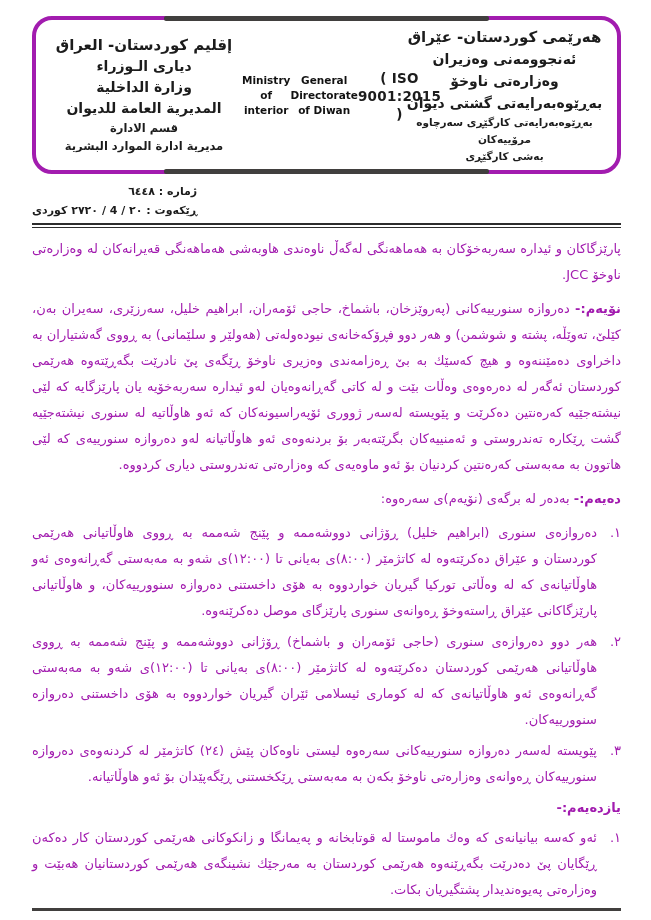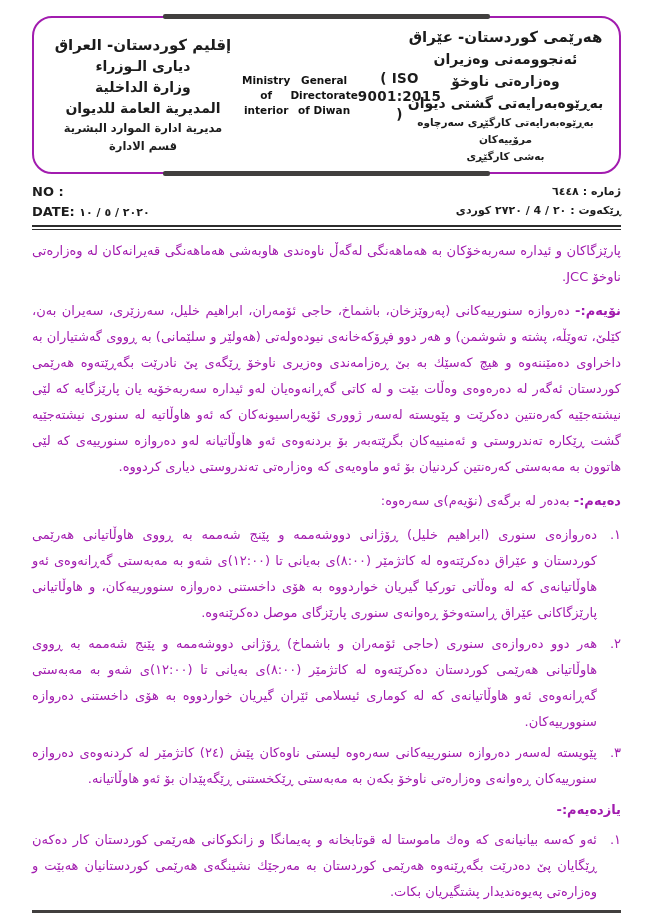--- a/index.html
+++ b/index.html
@@ -12,21 +12,21 @@
     background: #ffffff;
     font-family: "DejaVu Sans", sans-serif;
     color: #1c1c1c;
     overflow: hidden;
   }
 
   
   .header-box {
     position: relative;
     margin: 16px 30px 0 32px;
-    border: 2px solid #a21caf;
+    border: 4px solid #a21caf;
     border-radius: 20px;
     height: 158px;
     display: flex;
     align-items: center;
     justify-content: space-between;
     padding: 4px 10px;
     background: #fff;
   }
   .header-box::before, .header-box::after {
     content: "";
@@ -104,22 +104,22 @@
 
 <div class="page">
 
   <div class="header-box">
 
     <div class="hdr-col hdr-left">
       <div class="ar-l1">إقليم كوردستان- العراق</div>
       <div class="ar-l">دیاری الـوزراء</div>
       <div class="ar-l">وزارة الداخلية</div>
       <div class="ar-l">المديرية العامة للديوان</div>
+      <div class="ar-s">قسم الادارة</div>
       <div class="ar-s">مديرية ادارة الموارد البشرية</div>
-      <div class="ar-s">قسم الادارة</div>
     </div>
 
     <div class="hdr-col hdr-center">
       <svg class="emblem" viewBox="0 0 100 90" aria-hidden="true">
 
         <g>
           <polygon points="50,1 52,7 48,7" fill="#d43d28"></polygon>
           <polygon points="50,17 52,11 48,11" fill="#d43d28"></polygon>
           <polygon points="42,9 48,7.5 48,10.5" fill="#3f9b3f"></polygon>
           <polygon points="58,9 52,7.5 52,10.5" fill="#3f9b3f"></polygon>
@@ -155,30 +155,20 @@
       <div class="ku-l1">هەرێمی کوردستان- عێراق</div>
       <div class="ku-l">ئەنجوومەنی وەزیران</div>
       <div class="ku-l">وەزارەتی ناوخۆ</div>
       <div class="ku-l">بەڕێوەبەرایەتی گشتی دیوان</div>
       <div class="ku-s">بەڕێوەبەرایەتی کارگێڕی سەرچاوە مرۆییەکان</div>
       <div class="ku-s">بەشی کارگێڕی</div>
     </div>
   </div>
 
   <div class="ref-row">
-    <div class="ref-left">
-      <div>
-        <span>NO :</span>
-        <span class="digits"></span>
-      </div>
-      <div>
-        <span>DATE:</span>
-        <span class="digits">٢٠٢٠ / ٥ / ١٠</span>
-      </div>
-    </div>
     <div class="ref-right">
       <div>
         <span>ژمارە :</span>
         <span>٦٤٤٨</span>
       </div>
       <div>
         <span>ڕێکەوت :</span>
         <span>٢٠ / 4 / ٢٧٢٠ کوردی</span>
       </div>
     </div>

